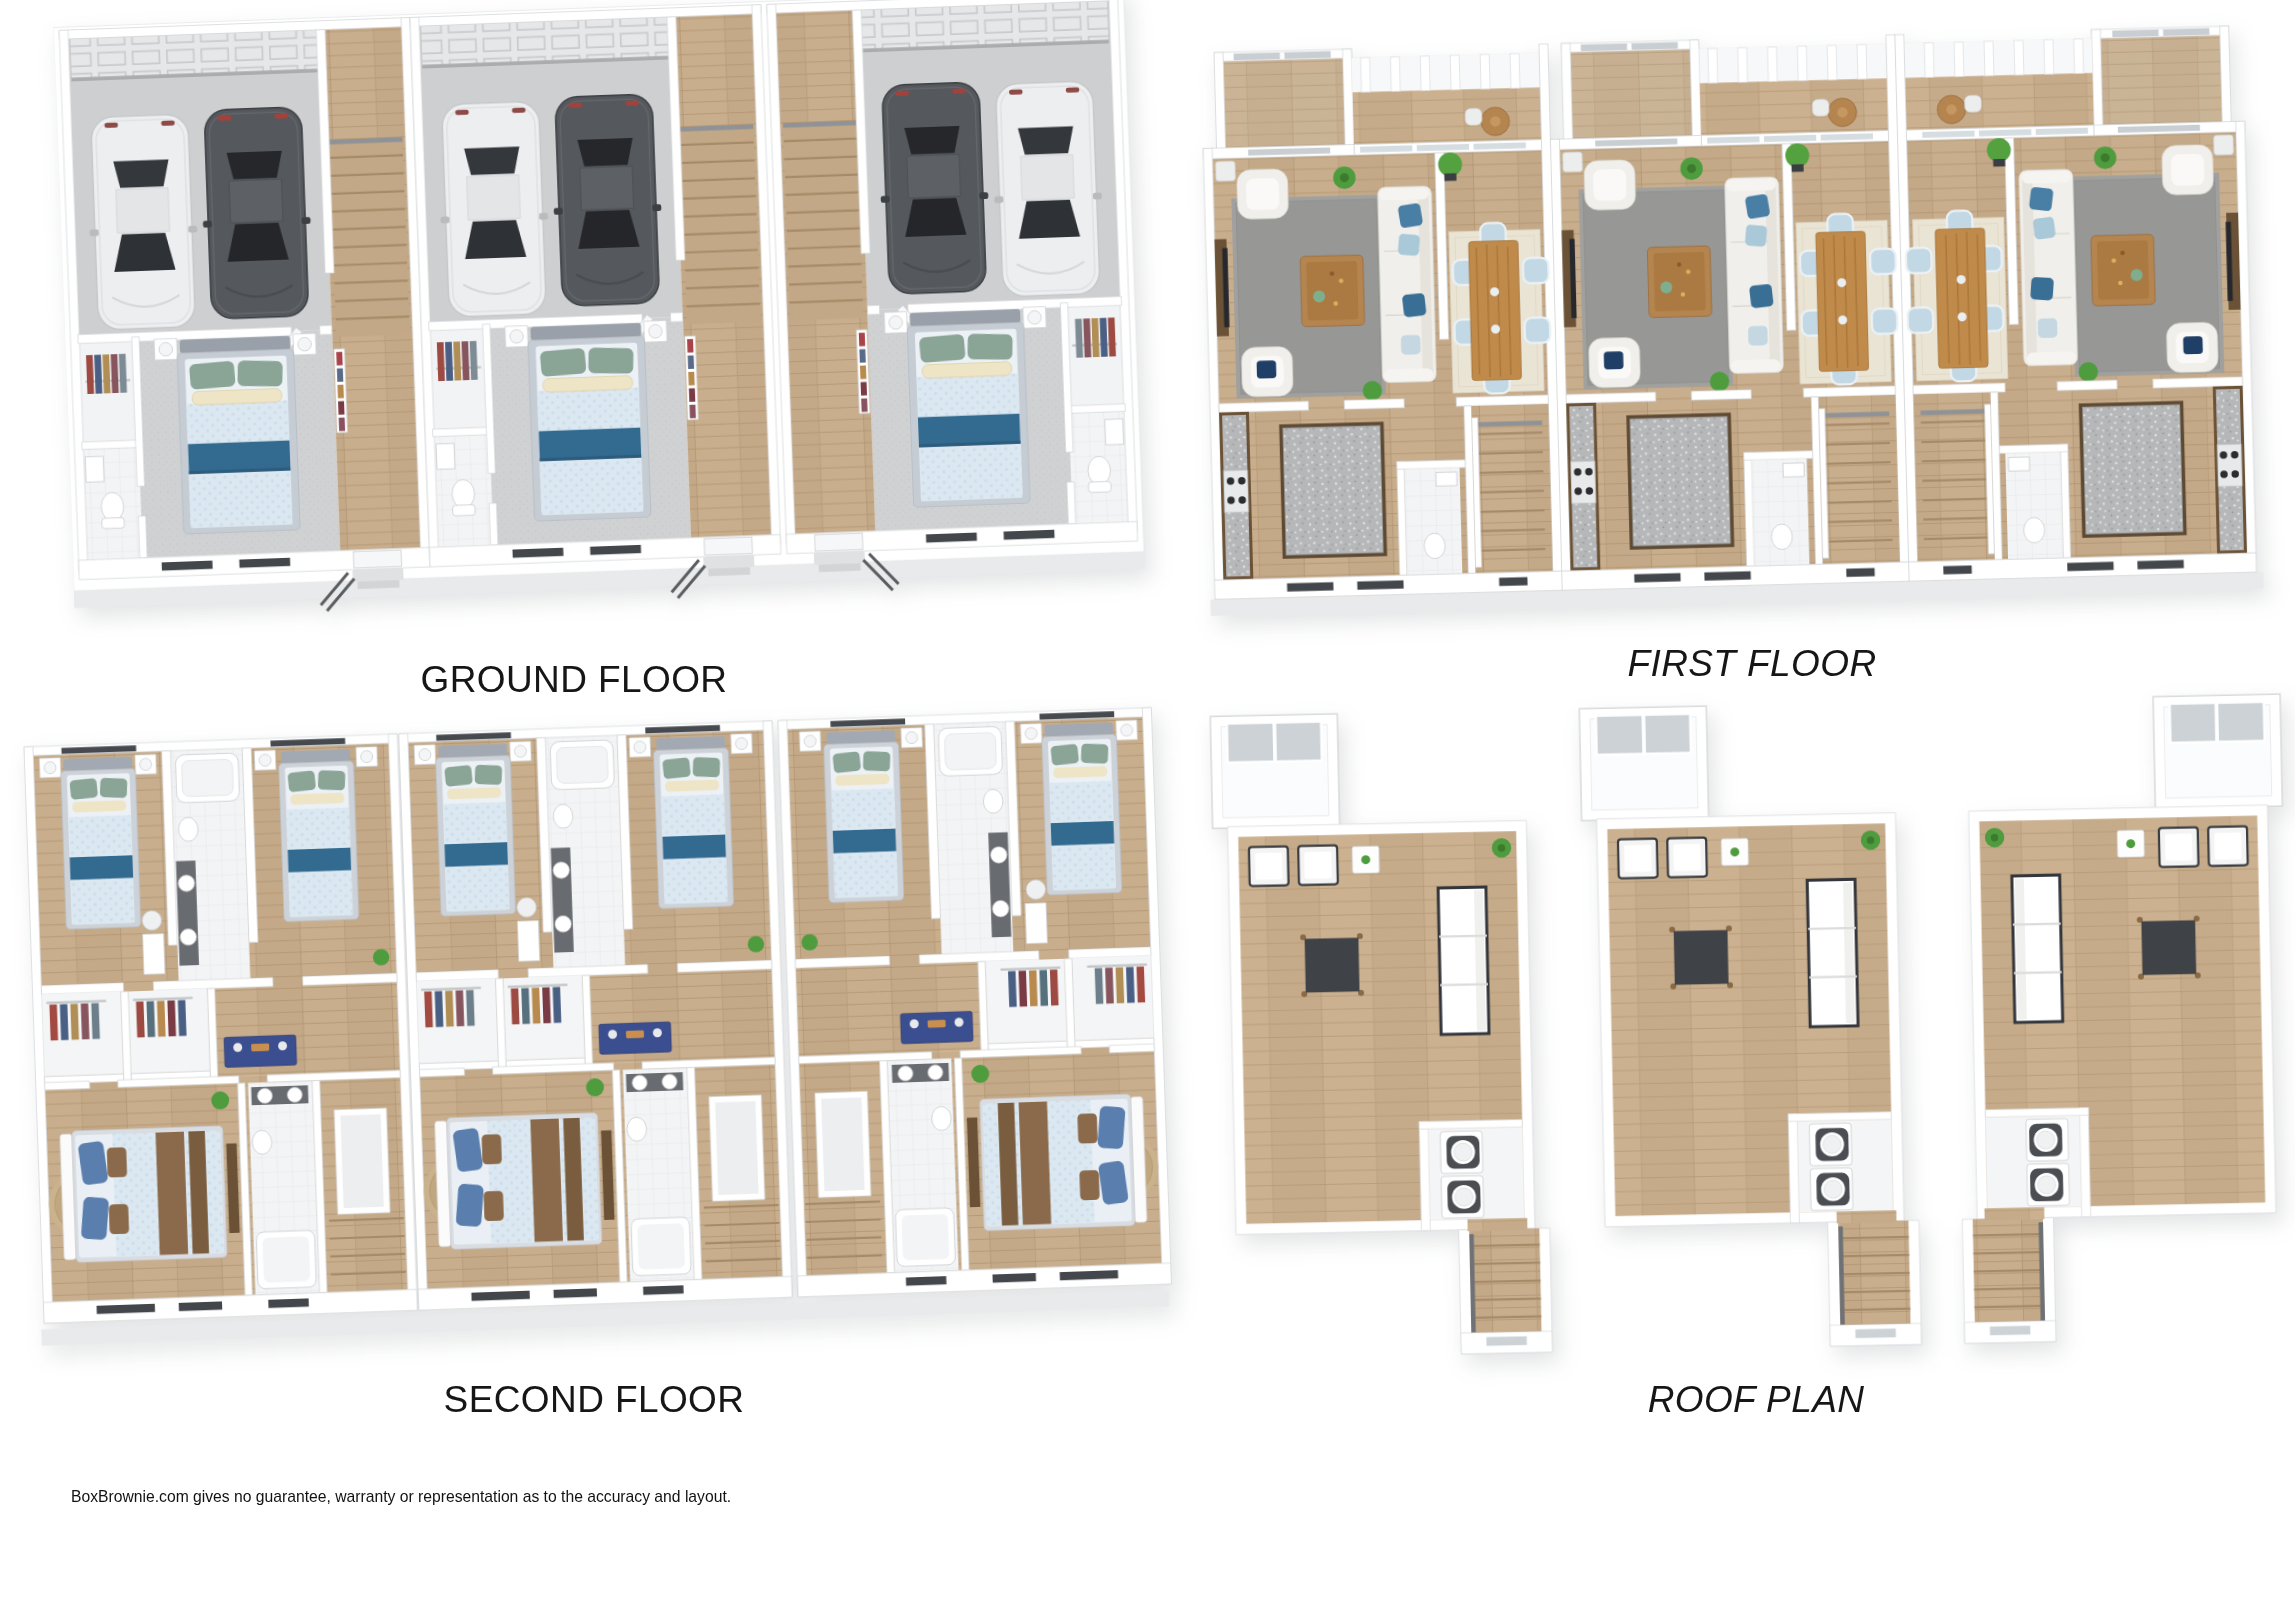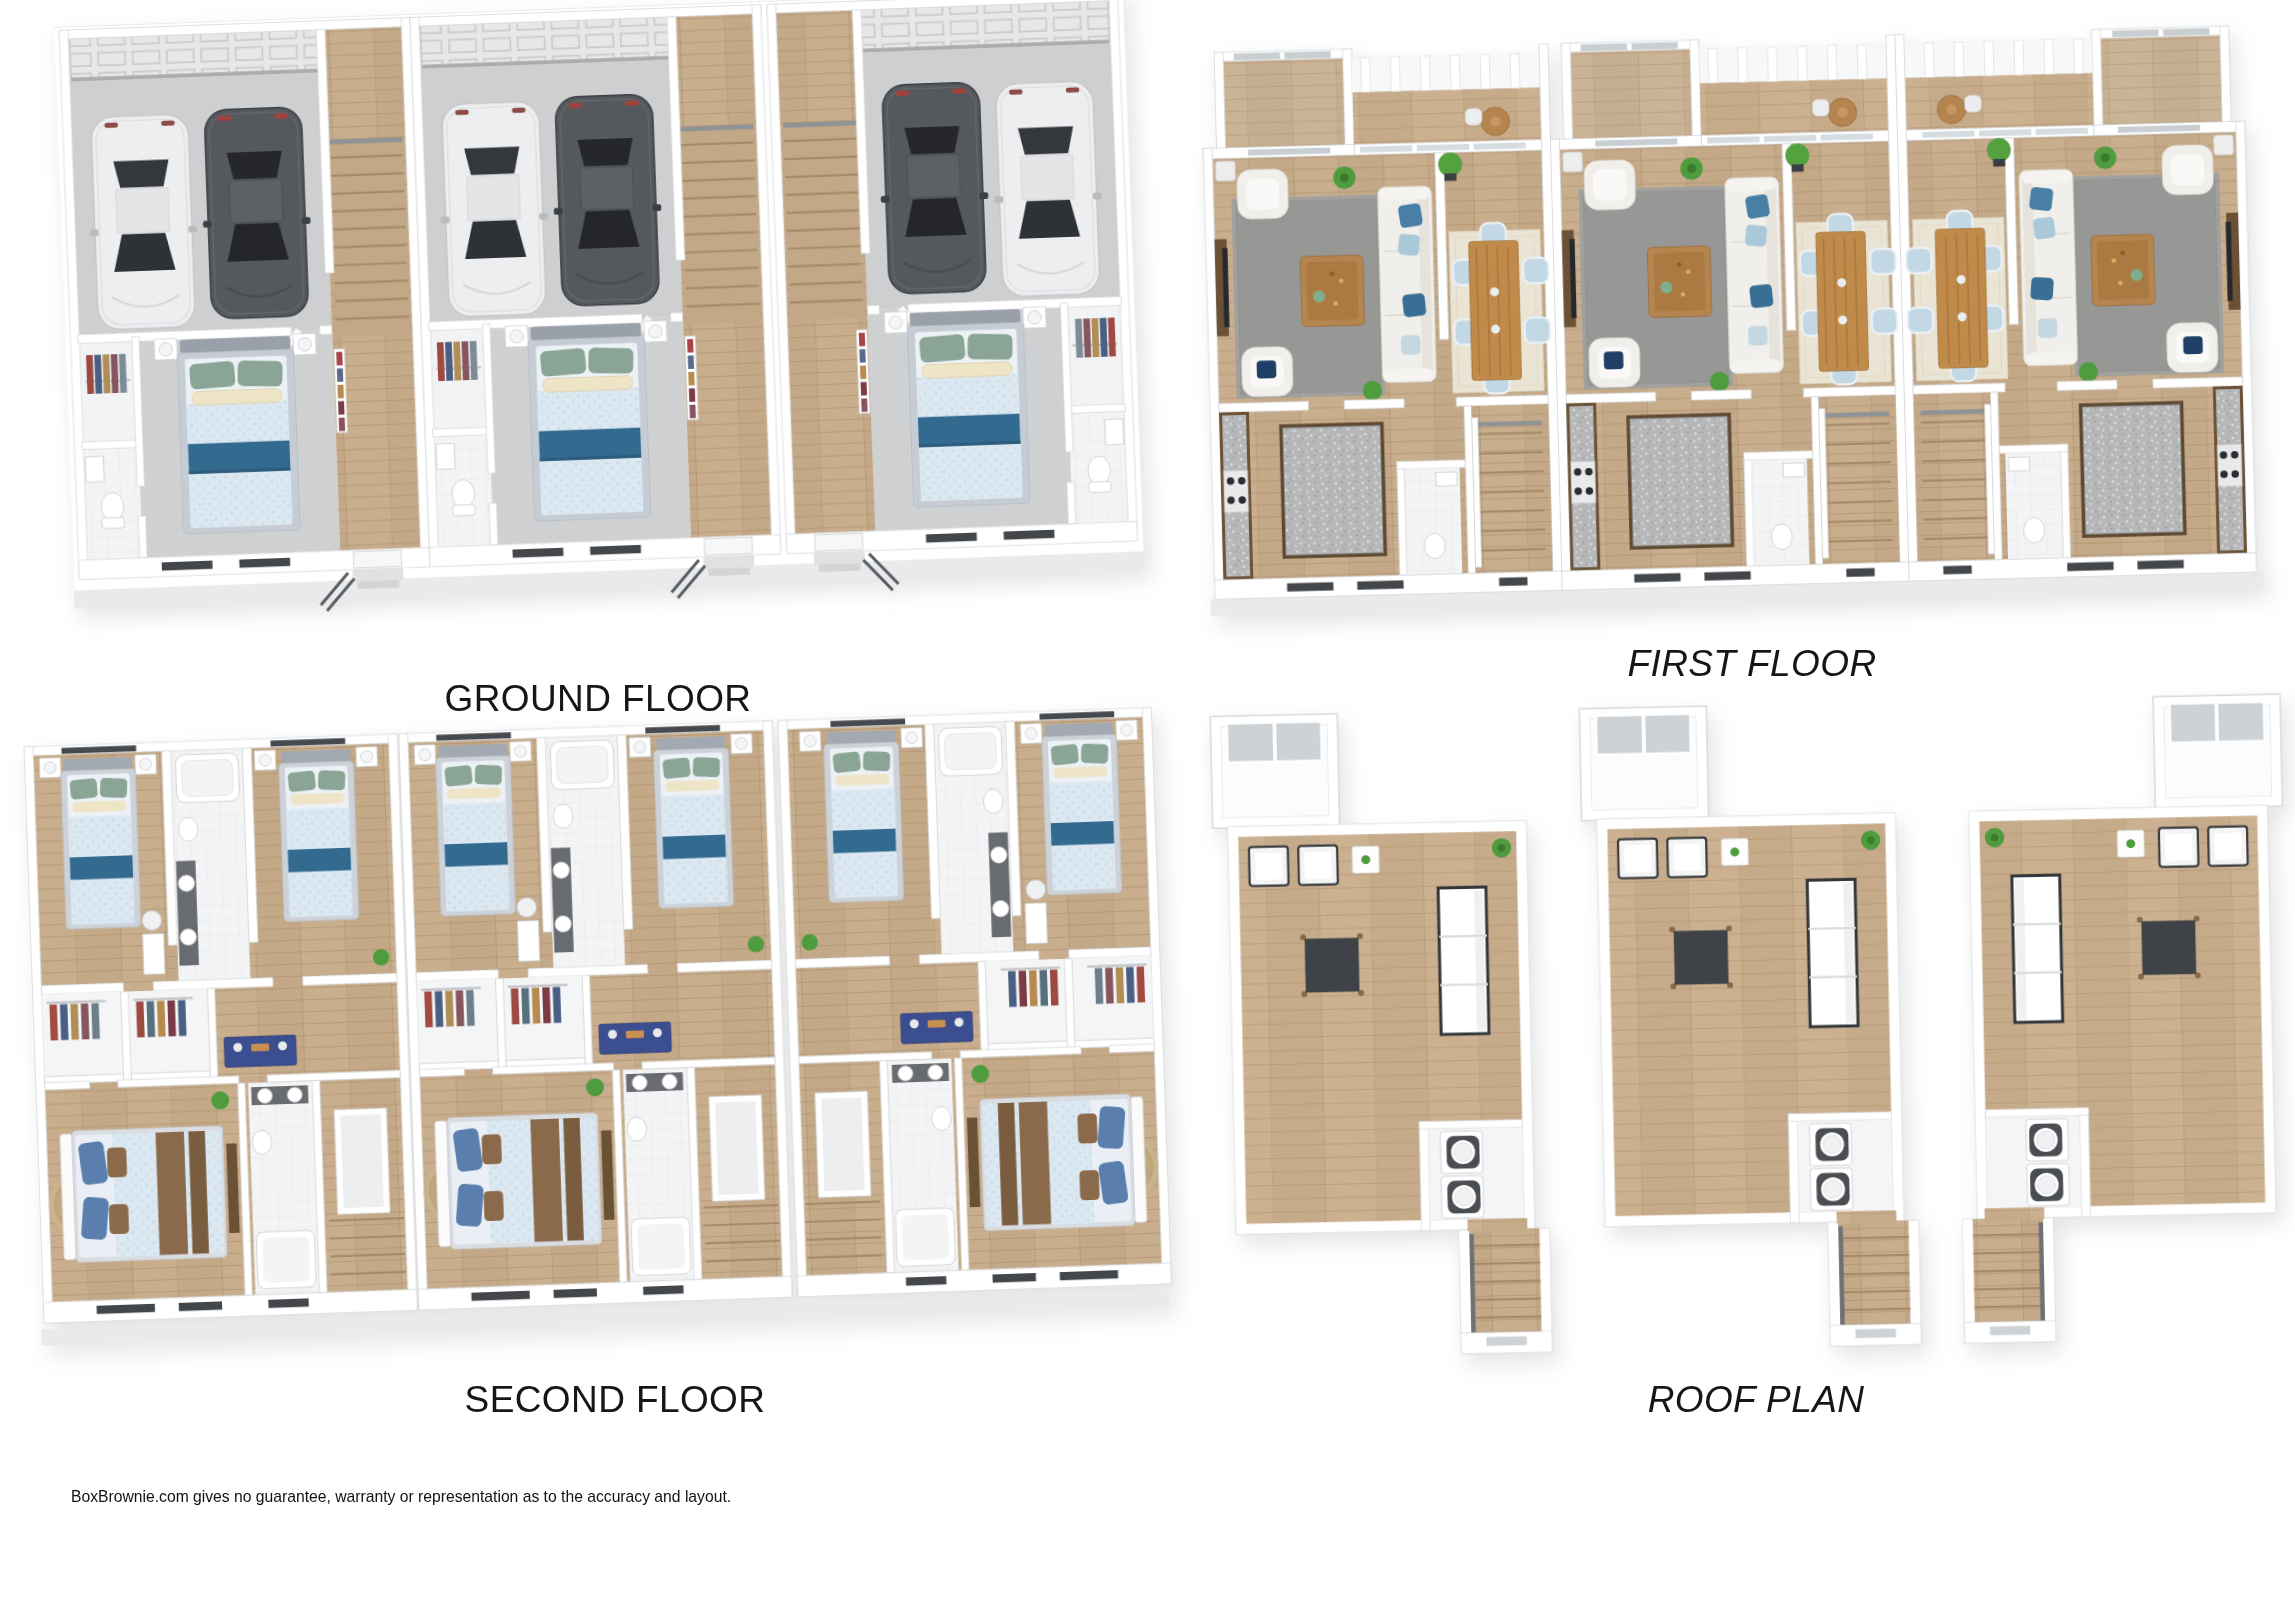--- a/index.html
+++ b/index.html
@@ -514,21 +514,21 @@
 <div class="plan-wrap" id="wrap-roof" style="left:1214px;top:702px;width:1076px;height:658px;transform:rotate(-1.2deg);">
   <svg viewBox="0 0 1440 880">
     <use href="#rf-section" x="4" y="4"></use>
     <use href="#rf-section" x="498" y="4"></use>
     <g transform="translate(1436,4) scale(-1,1)">
         <use href="#rf-section"></use>
       </g>
   </svg>
 </div>
 
-<div class="plan-label" style="left:598px;top:659px;margin-top:19px;">GROUND FLOOR</div>
+<div class="plan-label" style="left:574px;top:659px;">GROUND FLOOR</div>
 <div class="plan-label" style="left:1752px;top:643px;font-style:italic;">FIRST FLOOR</div>
-<div class="plan-label" style="left:594px;top:1379px;margin-left:21px;">SECOND FLOOR</div>
+<div class="plan-label" style="left:594px;top:1379px;">SECOND FLOOR</div>
 <div class="plan-label" style="left:1756px;top:1379px;font-style:italic;">ROOF PLAN</div>
 
 <div class="disclaimer">
   <div>BoxBrownie.com gives no guarantee, warranty or representation as to the accuracy and layout.</div>
 </div>
 
 
 </body></html>

